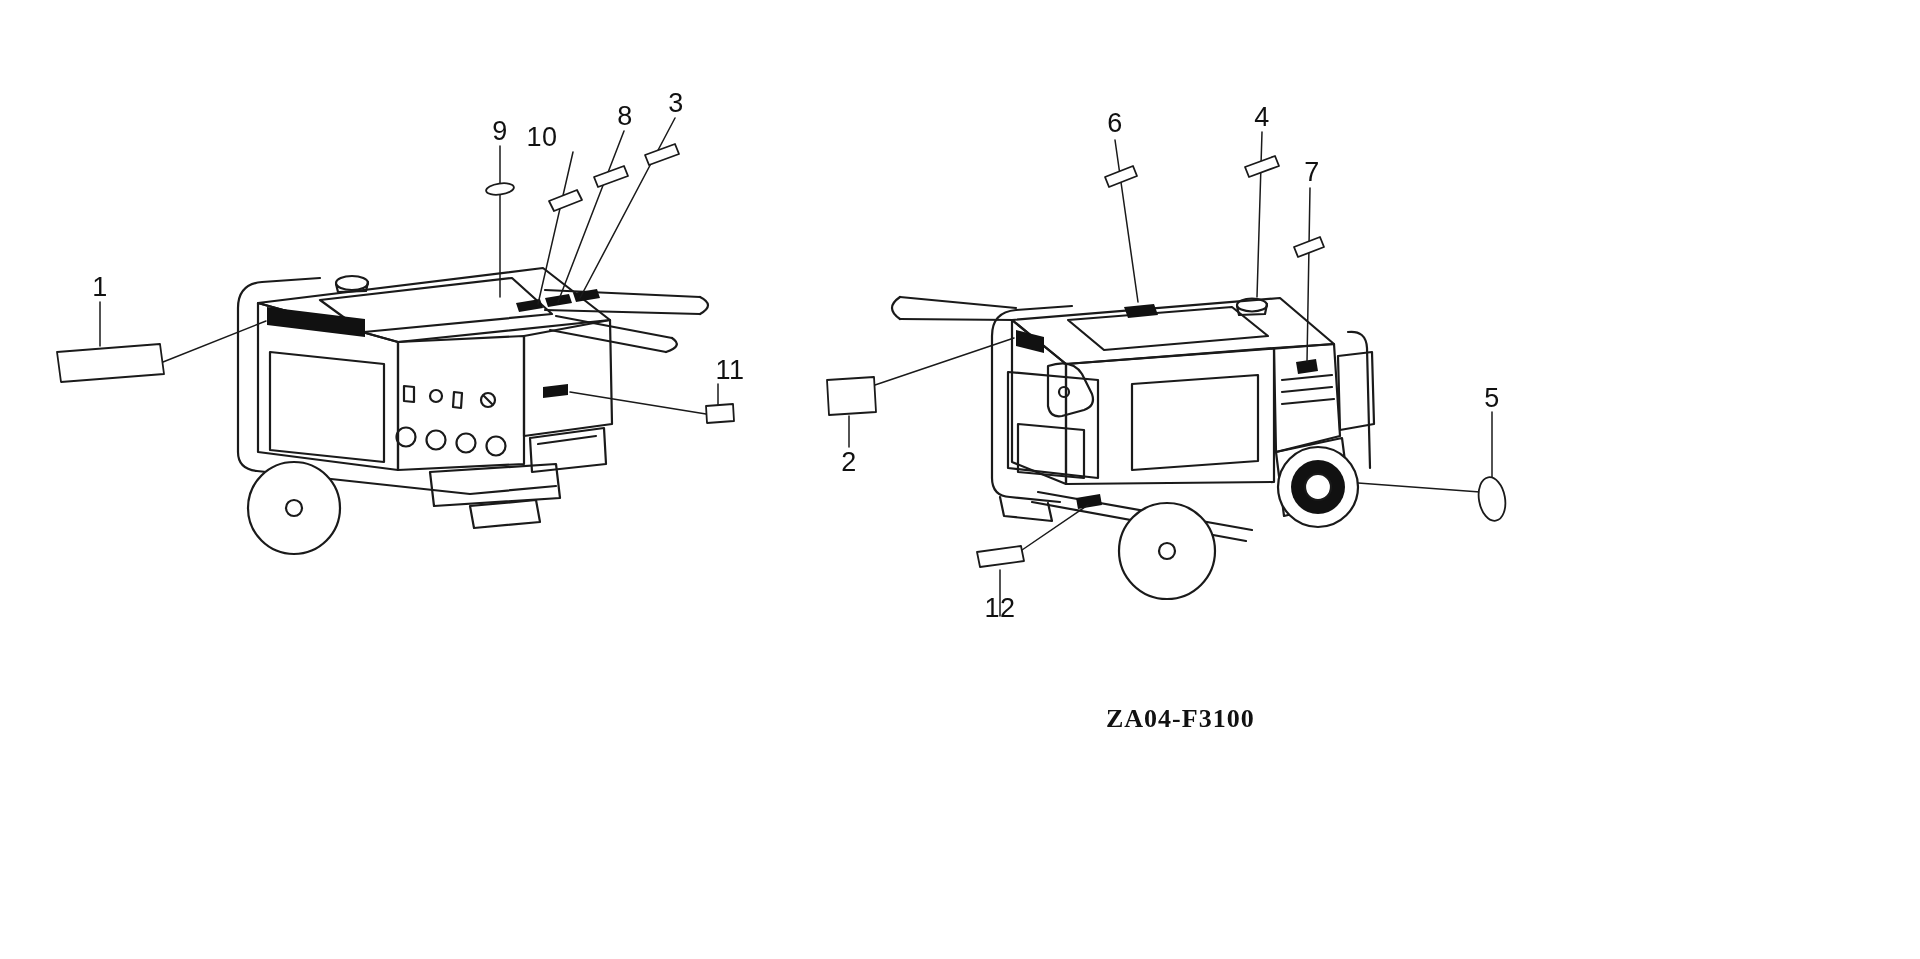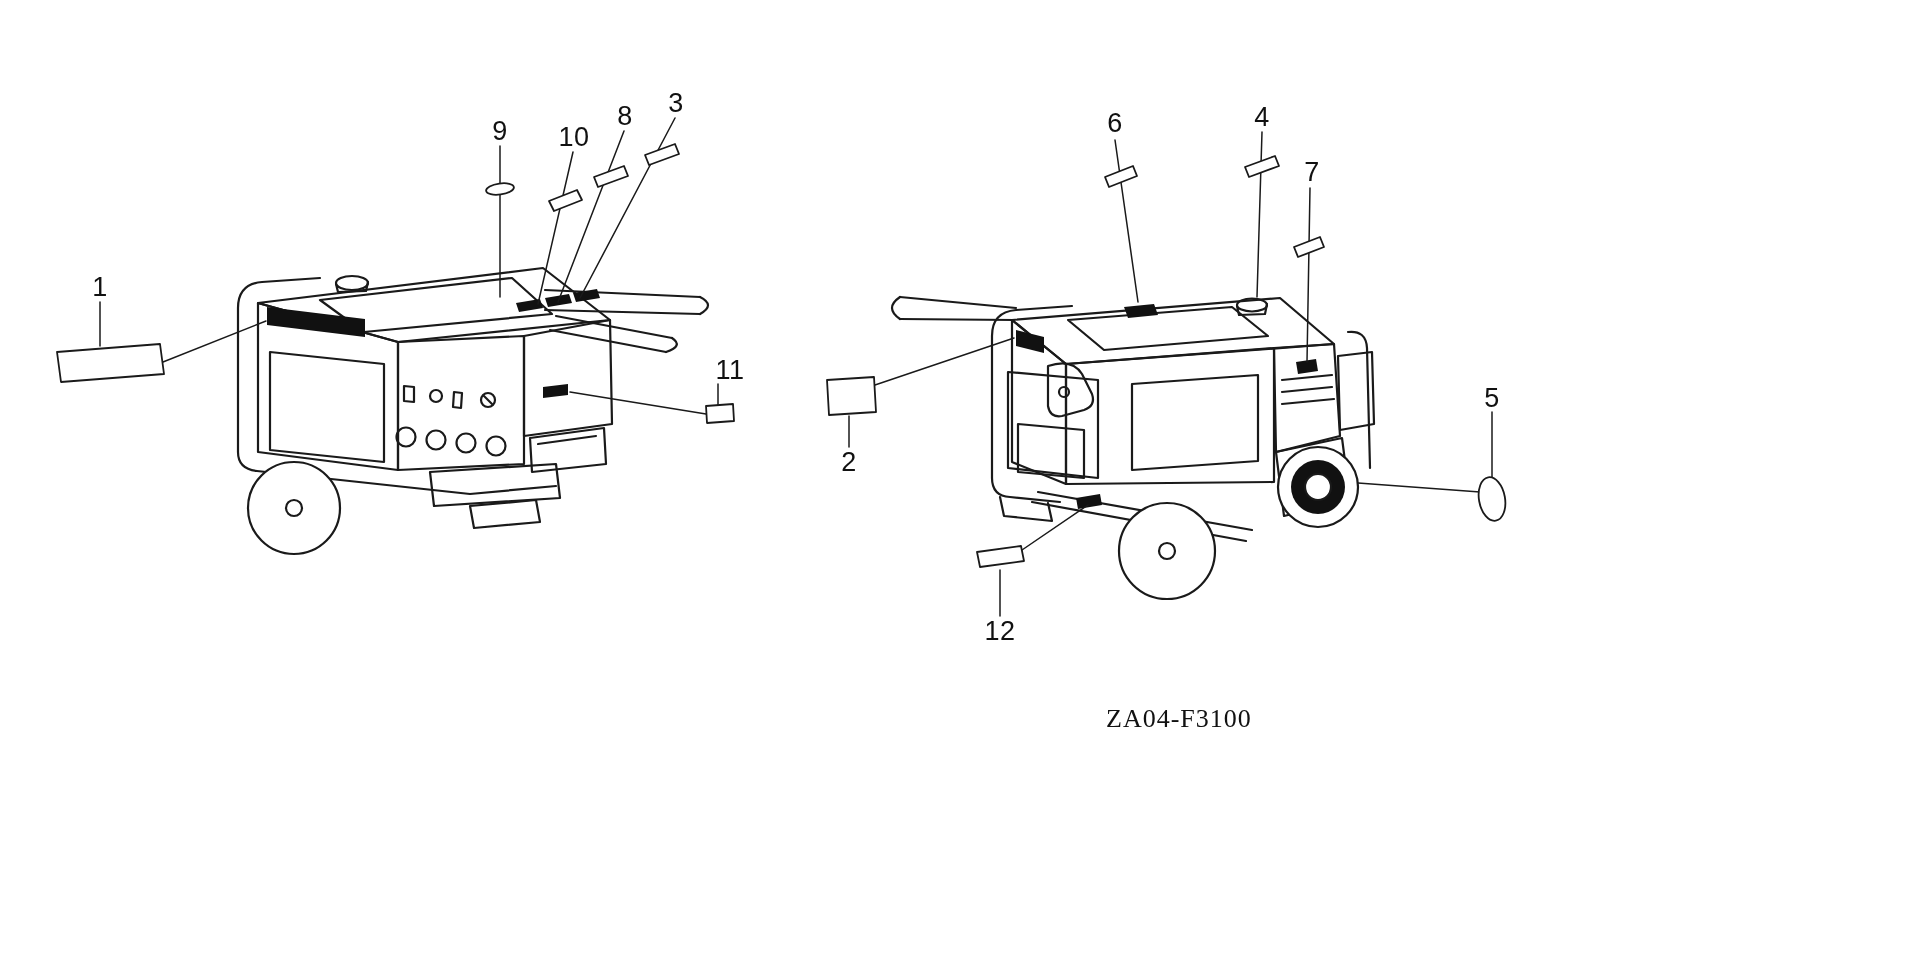--- a/index.html
+++ b/index.html
@@ -23,20 +23,21 @@
     white-space:nowrap;
   }
   .figcode {
     position:absolute;
     left:1106px; top:704px;
     font-family:"Liberation Serif", serif;
     font-size:26px;
     color:#111;
     letter-spacing:1px;
     white-space:nowrap;
+    font-weight:bold;
   }
 </style>
 </head>
 <body>
 
 <div class="page">
 
   <svg width="1920" height="959" viewBox="0 0 1920 959">
 
     <g stroke="#1a1a1a" fill="none" stroke-width="2.2" stroke-linecap="round" stroke-linejoin="round">
@@ -173,27 +174,27 @@
       <polygon points="1245,167 1275,156 1279,166 1249,177"></polygon>
       <polygon points="1294,247 1320,237 1324,247 1298,257"></polygon>
       <polygon points="827,380 874,377 876,412 829,415"></polygon>
       <polygon points="977,552 1021,546 1024,561 980,567"></polygon>
       <ellipse cx="1492" cy="499" rx="13" ry="22" transform="rotate(-10 1492 499)"></ellipse>
     </g>
   </svg>
 
   <div class="callout" style="left:100px;  top:287px;">1</div>
   <div class="callout" style="left:500px;  top:131px;">9</div>
-  <div class="callout" style="left:574px;  top:137px;">10</div>
+  <div class="callout" style="left:542px;  top:137px;">10</div>
   <div class="callout" style="left:625px;  top:116px;">8</div>
   <div class="callout" style="left:676px;  top:103px;">3</div>
   <div class="callout" style="left:718px;  top:370px;margin-left:12px;">11</div>
 
   <div class="callout" style="left:1115px; top:123px;">6</div>
   <div class="callout" style="left:1262px; top:117px;">4</div>
   <div class="callout" style="left:1312px; top:172px;">7</div>
   <div class="callout" style="left:849px;  top:462px;">2</div>
-  <div class="callout" style="left:1000px; top:631px;">12</div>
+  <div class="callout" style="left:1000px; top:608px;">12</div>
   <div class="callout" style="left:1492px; top:398px;">5</div>
 
   <div class="figcode">ZA04-F3100</div>
 
 </div>
 
 </body></html>

